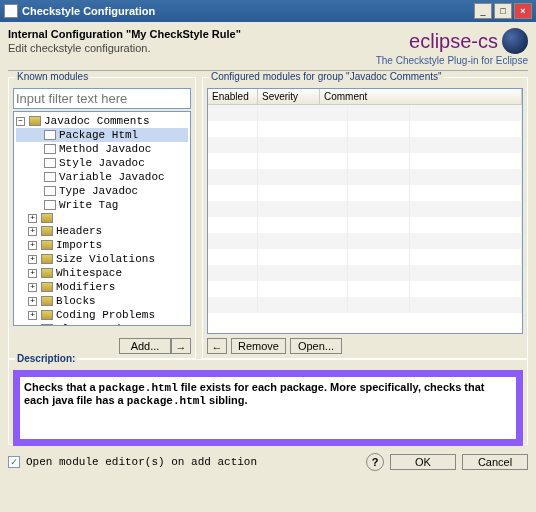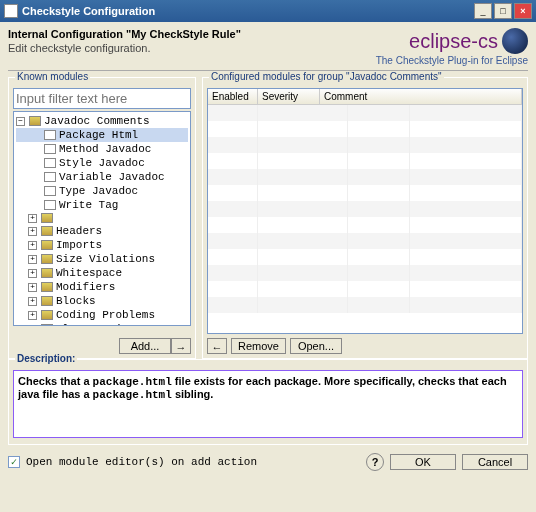--- a/index.html
+++ b/index.html
@@ -41,21 +41,21 @@
 .table { flex: 1; background: #fff; border: 1px solid #7a9ac8; margin-top: 6px; overflow: hidden; }
 .thead { display: flex; background: #ece9d8; border-bottom: 1px solid #ccc; }
 .th { border-right: 1px solid #ccc; padding: 2px 4px; font-size: 10px; background: linear-gradient(#fdfdfd, #ece9d8); }
 .tbody { height: 216px; }
 .row { display: flex; height: 16px; }
 .row.even { background: #f4f4f4; }
 .td { border-right: 1px solid #eee; }
 .col-en { width: 50px; } .col-mod { width: 90px; } .col-sev { width: 62px; } .col-com { flex: 1; }
 .right-btn-row { display: flex; margin-top: 4px; gap: 4px; }
 .desc-group { height: 86px; font-weight: bold; }
-.desc-text { background: #fff; border: 1px solid #8b5cf6; padding: 4px; height: 68px; margin-top: 6px; font-size: 11px; overflow: auto; }
+.desc-text { background: #fff; border: 7px solid #8b5cf6; padding: 4px; height: 76px; margin-top: 6px; font-size: 11px; overflow: auto; }
 .desc-text .mono { font-family: "Courier New", monospace; }
 .footer { display: flex; align-items: center; margin-top: 8px; gap: 6px; }
 .checkbox { width: 12px; height: 12px; border: 1px solid #7a9ac8; background: #fff; display: inline-flex; align-items: center; justify-content: center; font-size: 9px; color: #2a7a2a; cursor: pointer; }
 .footer-label { flex: 1; font-family: "Courier New", monospace; }
 .help-btn { width: 18px; height: 18px; border-radius: 50%; border: 1px solid #888; background: #ece9d8; display: flex; align-items: center; justify-content: center; cursor: pointer; font-weight: bold; }
 .footer .btn { min-width: 66px; }
 </style>
 </head>
 <body>
 

